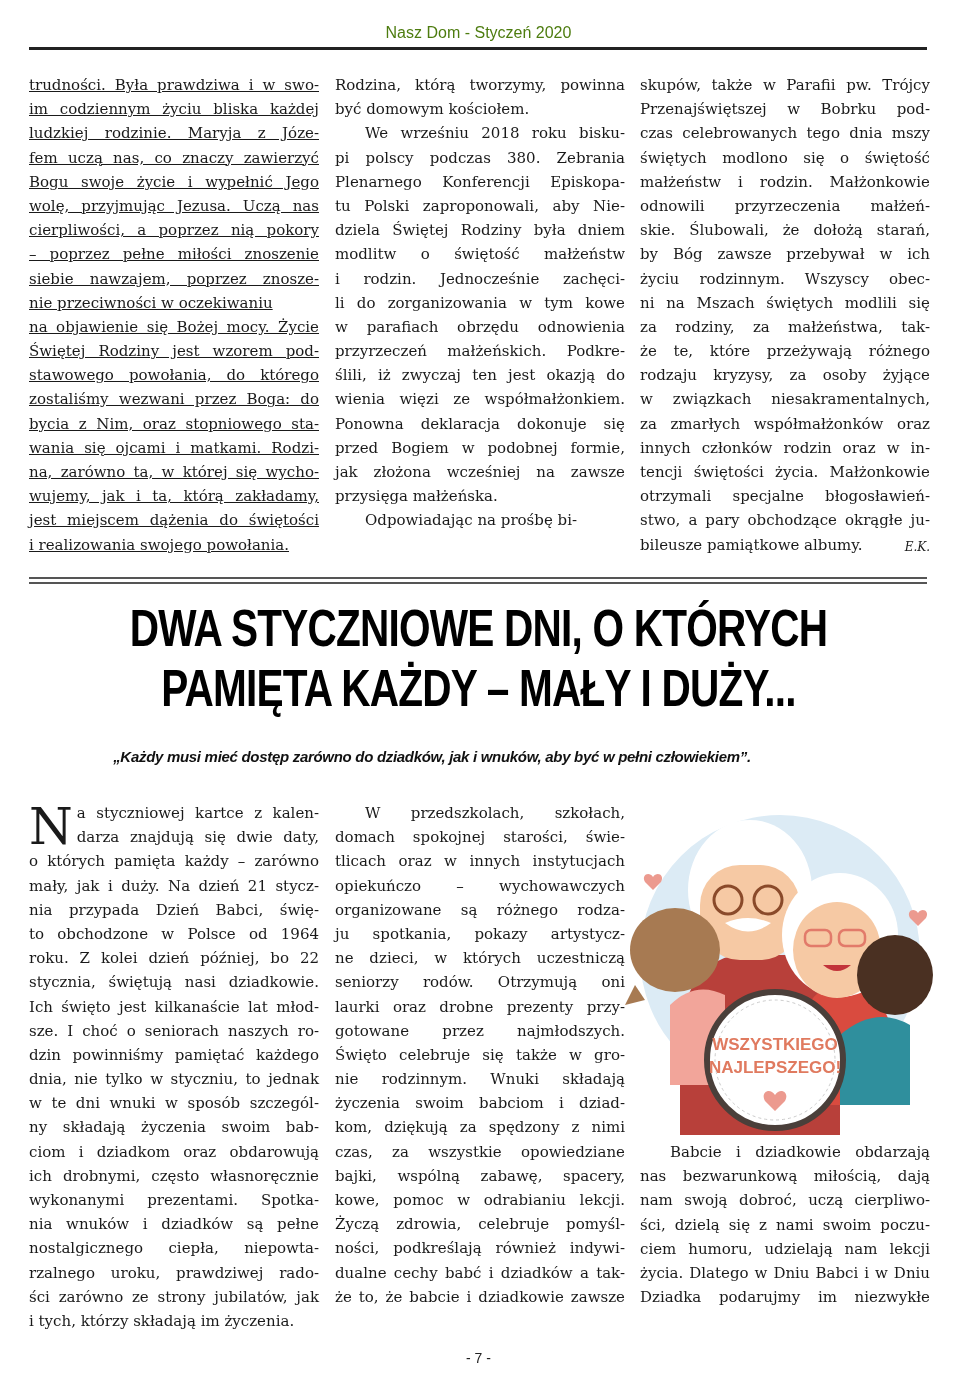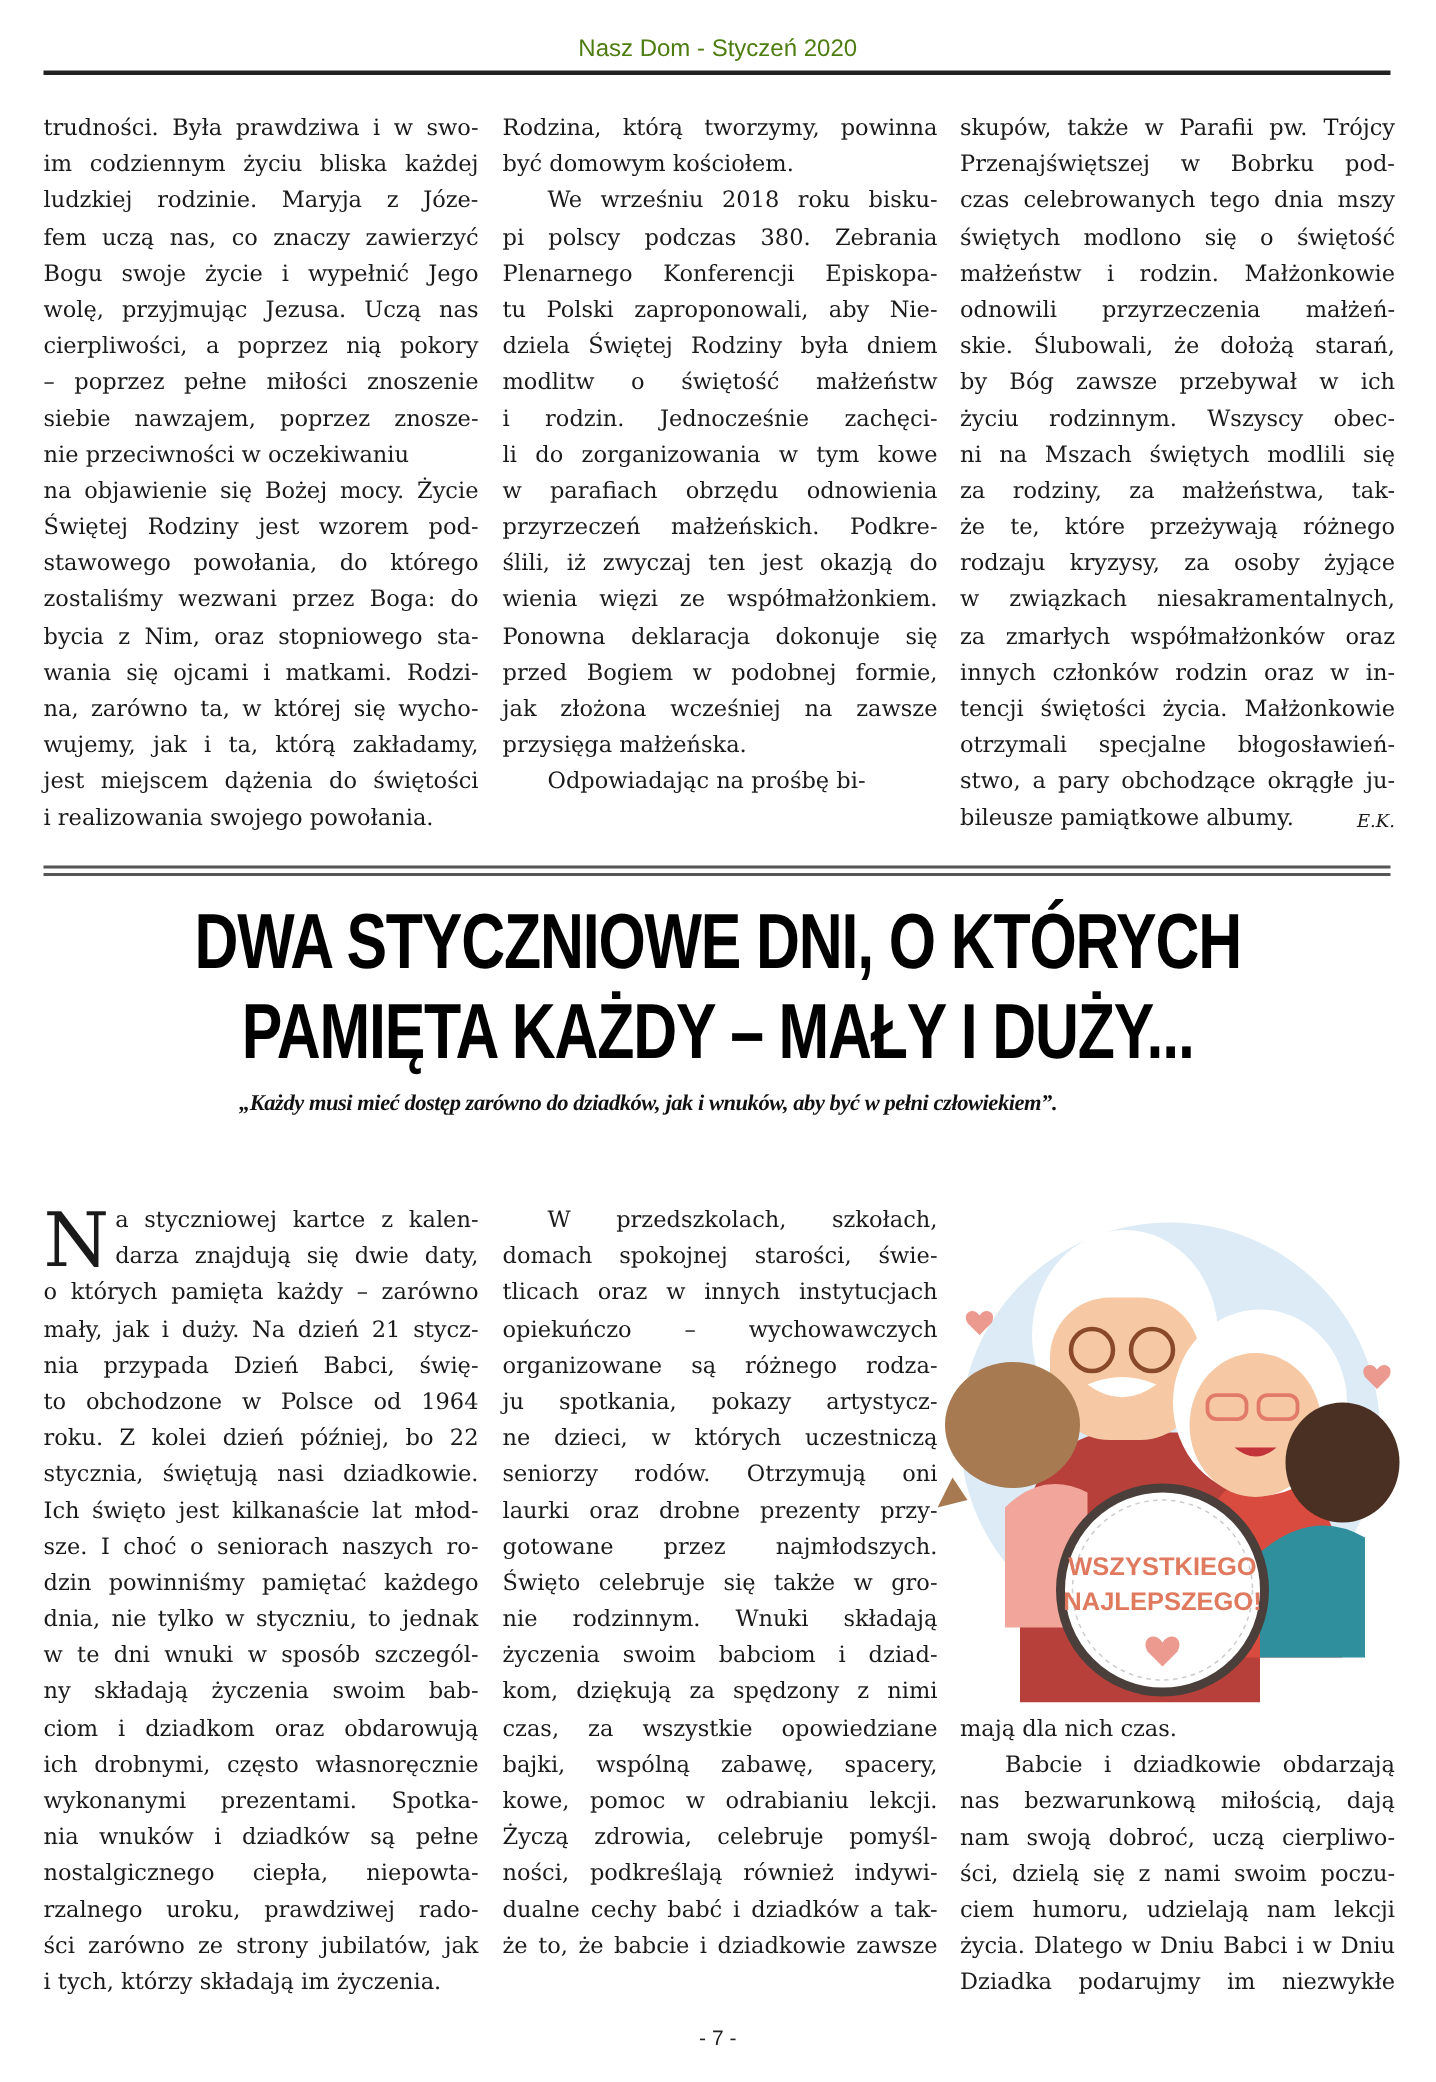--- a/index.html
+++ b/index.html
@@ -12,42 +12,42 @@
 
   .col {
     position: absolute; width: 290px;
     font-family: "DejaVu Serif", serif; font-size: 15px; line-height: 24.2px;
     color: #1a1a1a;
   }
   .col .ln { display: block; white-space: nowrap; text-align: justify; text-align-last: justify; height: 24.2px; }
   .col .ln.last { text-align-last: left; }
   .col .ln.indent { padding-left: 30px; }
 
-  .col-a { left: 29px; top: 73px; }
+  .col-a { left: 29px; top: 73px; text-decoration: underline; }
   .col-b { left: 335px; top: 73px; }
   .col-c { left: 640px; top: 73px; }
 
   .col-d { left: 29px; top: 801px; }
   .col-e { left: 335px; top: 801px; }
   .col-f { left: 640px; top: 1140px; }
 
   .signature { font-style: italic; font-size: 12px; float: right; margin-top: 2px; }
 
   .double-rule-1 { position: absolute; left: 29px; width: 898px; top: 577px; height: 2px; background: #555; }
   .double-rule-2 { position: absolute; left: 29px; width: 898px; top: 582px; height: 2px; background: #555; }
 
   .headline {
     position: absolute; left: 0; width: 957px; top: 598px; text-align: center;
     font-family: "Liberation Sans", sans-serif; font-weight: bold; font-size: 52px;
     line-height: 60px; color: #000; letter-spacing: -1px;
     transform: scaleX(0.78); transform-origin: center top;
   }
   .quote {
-    position: absolute; left: 0; width: 864px; top: 728px; text-align: center;
-    font-family: Liberation Serif, serif; font-style: italic; font-weight: bold; font-size: 15px;
+    position: absolute; left: 0; width: 864px; top: 748px; text-align: center;
+    font-family: Liberation Sans, sans-serif; font-style: italic; font-weight: bold; font-size: 15px;
     color: #111; letter-spacing: -0.3px;
   }
 
   .dropcap {
     float: left; font-family: "DejaVu Serif", serif; font-size: 50px; line-height: 44px;
     margin: 4px 4px 0 0; height: 44px;
   }
   .col-d .ln.first { text-align-last: justify; }
 
   .illustration { position: absolute; left: 625px; top: 805px; width: 310px; height: 330px; }
@@ -180,21 +180,20 @@
     <span class="ln">kom, dziękują za spędzony z nimi</span>
     <span class="ln">czas, za wszystkie opowiedziane</span>
     <span class="ln">bajki, wspólną zabawę, spacery,</span>
     <span class="ln">kowe, pomoc w odrabianiu lekcji.</span>
     <span class="ln">Życzą zdrowia, celebruje pomyśl-</span>
     <span class="ln">ności, podkreślają również indywi-</span>
     <span class="ln">dualne cechy babć i dziadków a tak-</span>
     <span class="ln">że to, że babcie i dziadkowie zawsze</span>
   </div>
 <div class="col col-f">
-    <span class="ln last">mają dla nich czas.</span>
     <span class="ln indent">Babcie i dziadkowie obdarzają</span>
     <span class="ln">nas bezwarunkową miłością, dają</span>
     <span class="ln">nam swoją dobroć, uczą cierpliwo-</span>
     <span class="ln">ści, dzielą się z nami swoim poczu-</span>
     <span class="ln">ciem humoru, udzielają nam lekcji</span>
     <span class="ln">życia. Dlatego w Dniu Babci i w Dniu</span>
     <span class="ln">Dziadka podarujmy im niezwykłe</span>
   </div>
 
 <div class="illustration">

